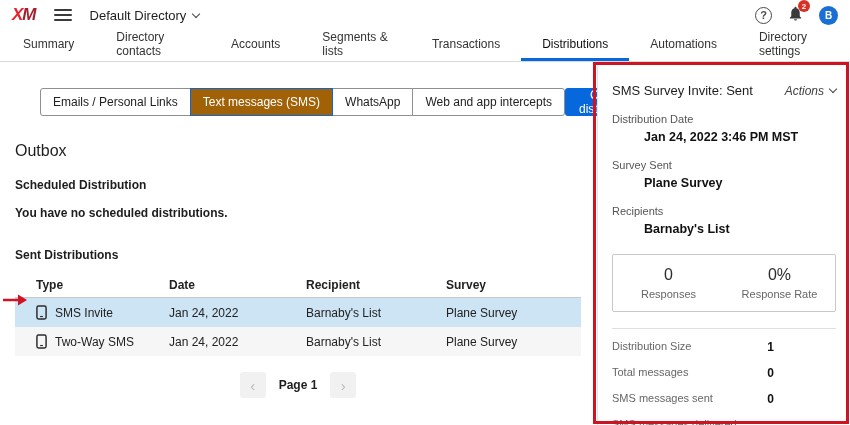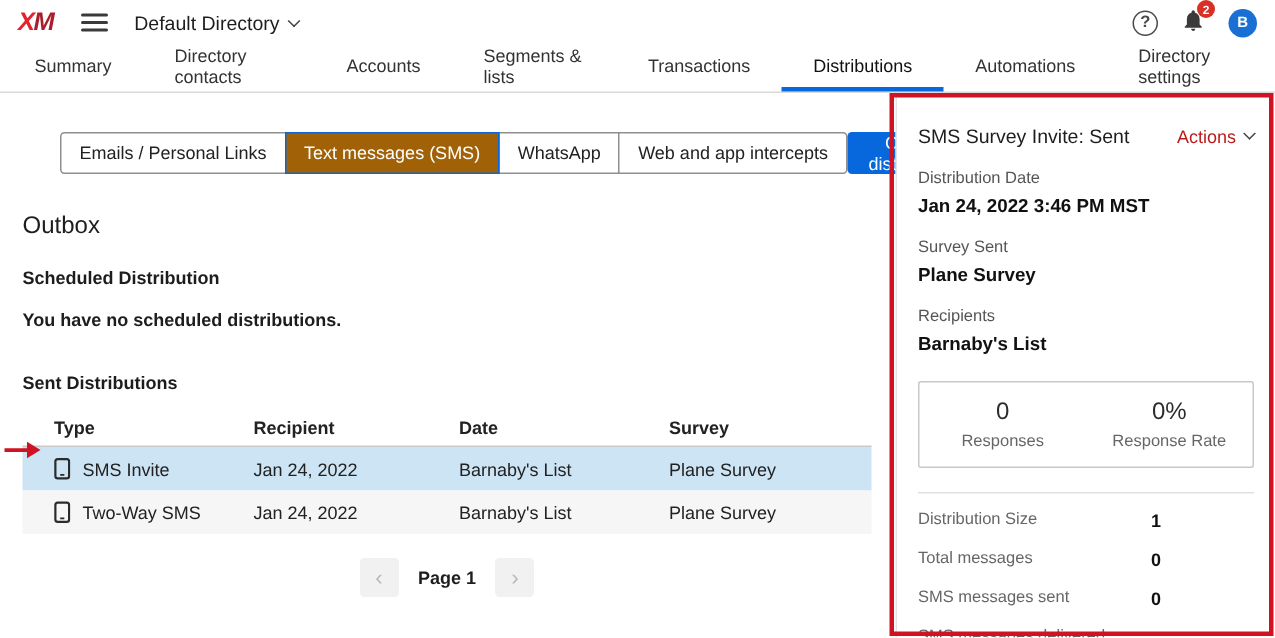--- a/index.html
+++ b/index.html
@@ -129,25 +129,25 @@
   .panel {
     position: absolute; top: 63px; left: 597px;
     width: 253px; height: 362px;
     background: #fff;
     border-left: 1px solid #e3e3e3;
     padding: 20px 14px 0 14px;
     overflow: hidden;
   }
   .panel-header { display: flex; justify-content: space-between; align-items: center; }
   .panel-title { font-size: 13px; color: #1d1d1d; }
-  .actions { display: flex; align-items: center; font-size: 12px; color: #b91c1c; cursor: pointer; }
+  .actions { display: flex; align-items: center; font-size: 12px; color: #404040; cursor: pointer; font-style: italic; }
   .actions .chev { margin-left: 6px; }
   .field { margin-top: 15px; }
   .field-label { font-size: 11px; color: #555; }
-  .field-value { font-size: 12.5px; font-weight: 700; color: #111; margin-top: 5px; }
+  .field-value { font-size: 12.5px; font-weight: 700; color: #111; margin-top: 5px; margin-left: 32px; }
   .stats-box {
     margin-top: 18px; height: 58px;
     border: 1px solid #c8c8c8; border-radius: 2px;
     display: flex;
   }
   .stat { flex: 1; display: flex; flex-direction: column; align-items: center; justify-content: center; gap: 4px; }
   .stat-value { font-size: 16px; color: #2b2b2b; }
   .stat-label { font-size: 11px; color: #666; }
   .metrics { margin-top: 16px; border-top: 1px solid #e0e0e0; padding-top: 4px; }
   .metric-row {
@@ -220,22 +220,22 @@
   <h2 class="outbox-title">Outbox</h2>
 
   <div class="section-h">Scheduled Distribution</div>
   <div class="empty-msg">You have no scheduled distributions.</div>
 
   <div class="section-h sent-h">Sent Distributions</div>
 
   <div class="table">
     <div class="thead">
       <div>Type</div>
+      <div>Date</div>
       <div>Recipient</div>
-      <div>Date</div>
       <div>Survey</div>
     </div>
     <div class="trow selected">
       <div class="cell-type">
         <span class="phone-icon">
           <svg width="11" height="15" viewBox="0 0 12 16">
               <rect x="1" y="1" width="10" height="14" rx="1.8" fill="none" stroke="#2b2b2b" stroke-width="1.6"></rect>
               <line x1="4.5" y1="12.4" x2="7.5" y2="12.4" stroke="#2b2b2b" stroke-width="1.3"></line>
             </svg>
         </span>

